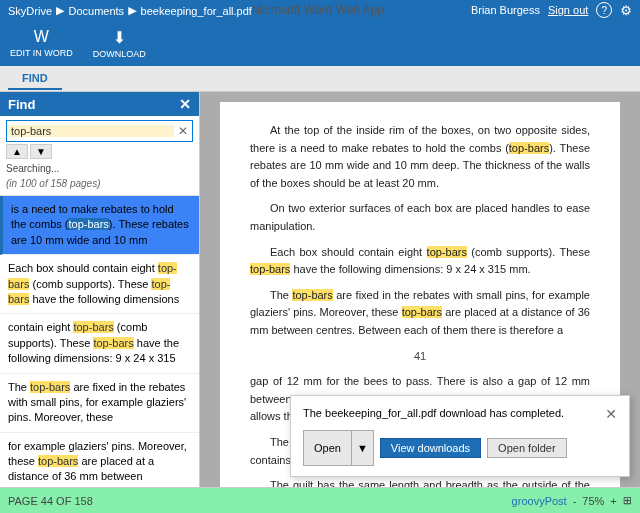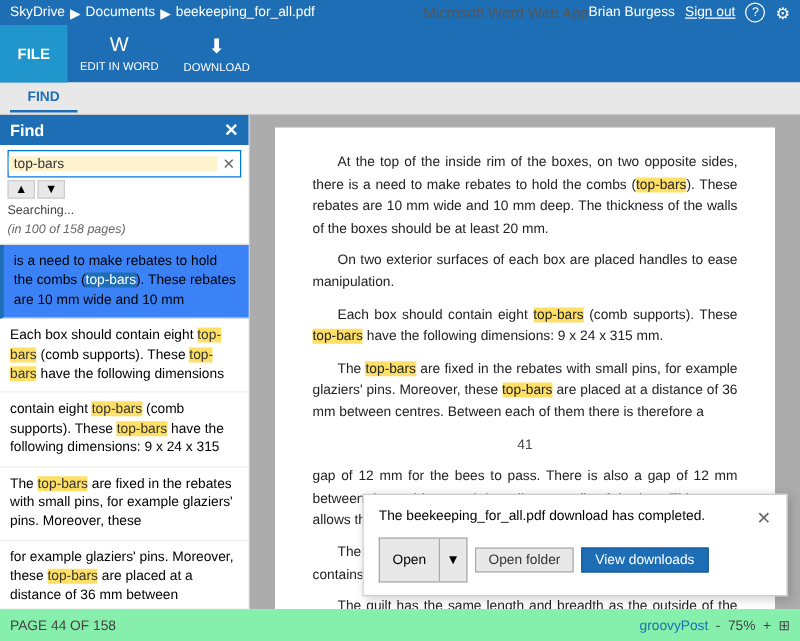--- a/index.html
+++ b/index.html
@@ -9,21 +9,21 @@
     .top-bar {
       background: #1e6eb5;
       color: white;
       height: 20px;
       display: flex;
       align-items: center;
       justify-content: space-between;
       padding: 0 8px;
       font-size: 11px;
     }
-    .top-bar-left { display: flex; align-items: center; gap: 4px; }
+    .top-bar-left { display: flex; align-items: flex-end; gap: 4px; }
     .top-bar-right { display: flex; align-items: center; gap: 8px; }
 
     
     .toolbar {
       background: #1e6eb5;
       height: 46px;
       display: flex;
       align-items: stretch;
       padding: 0;
     }
@@ -67,21 +67,21 @@
       color: #333;
       border-bottom: 2px solid transparent;
     }
     .tab.active {
       color: #1e6eb5;
       border-bottom: 2px solid #1e6eb5;
       font-weight: bold;
     }
     .center-title {
       flex: 1;
-      text-align: right;
+      text-align: left;
       font-size: 12px;
       color: #555;
     }
 
     
     .main-layout {
       display: flex;
       height: calc(513px - 20px - 46px - 26px - 26px);
     }
 
@@ -275,21 +275,20 @@
   <div class="center-title">Microsoft Word Web App</div>
   <div class="top-bar-right">
     <span>Brian Burgess</span>
     <span style="cursor:pointer;text-decoration:underline;">Sign out</span>
     <span style="border:1px solid white;border-radius:50%;width:16px;height:16px;display:flex;align-items:center;justify-content:center;font-size:10px;cursor:pointer;">?</span>
     <span style="cursor:pointer;font-size:13px;">⚙</span>
   </div>
 </div>
 
 <div class="toolbar">
-  <div class="file-btn">FILE</div>
   <div class="toolbar-btn">
     <span style="font-size:16px;">W</span>
     <span style="font-size:9px;">EDIT IN WORD</span>
   </div>
   <div class="toolbar-btn">
     <span style="font-size:16px;">⬇</span>
     <span style="font-size:9px;">DOWNLOAD</span>
   </div>
 </div>
 
@@ -370,22 +369,22 @@
     <div class="download-notification">
       <div class="notif-header">
         <span class="notif-text">The beekeeping_for_all.pdf download has completed.</span>
         <span class="notif-close">✕</span>
       </div>
       <div class="notif-buttons">
         <div class="open-split">
           <button class="open-main">Open</button>
           <button class="open-arrow">▼</button>
         </div>
+        <button class="notif-btn primary">View downloads</button>
         <button class="notif-btn">Open folder</button>
-        <button class="notif-btn primary">View downloads</button>
       </div>
     </div>
 
   </div>
 </div>
 
 <div class="page-footer">
   <span>PAGE 44 OF 158</span>
   <div style="display:flex;align-items:center;gap:6px;">
     <span class="" style="color:#1e6eb5;font-size:11px;">groovyPost</span>

